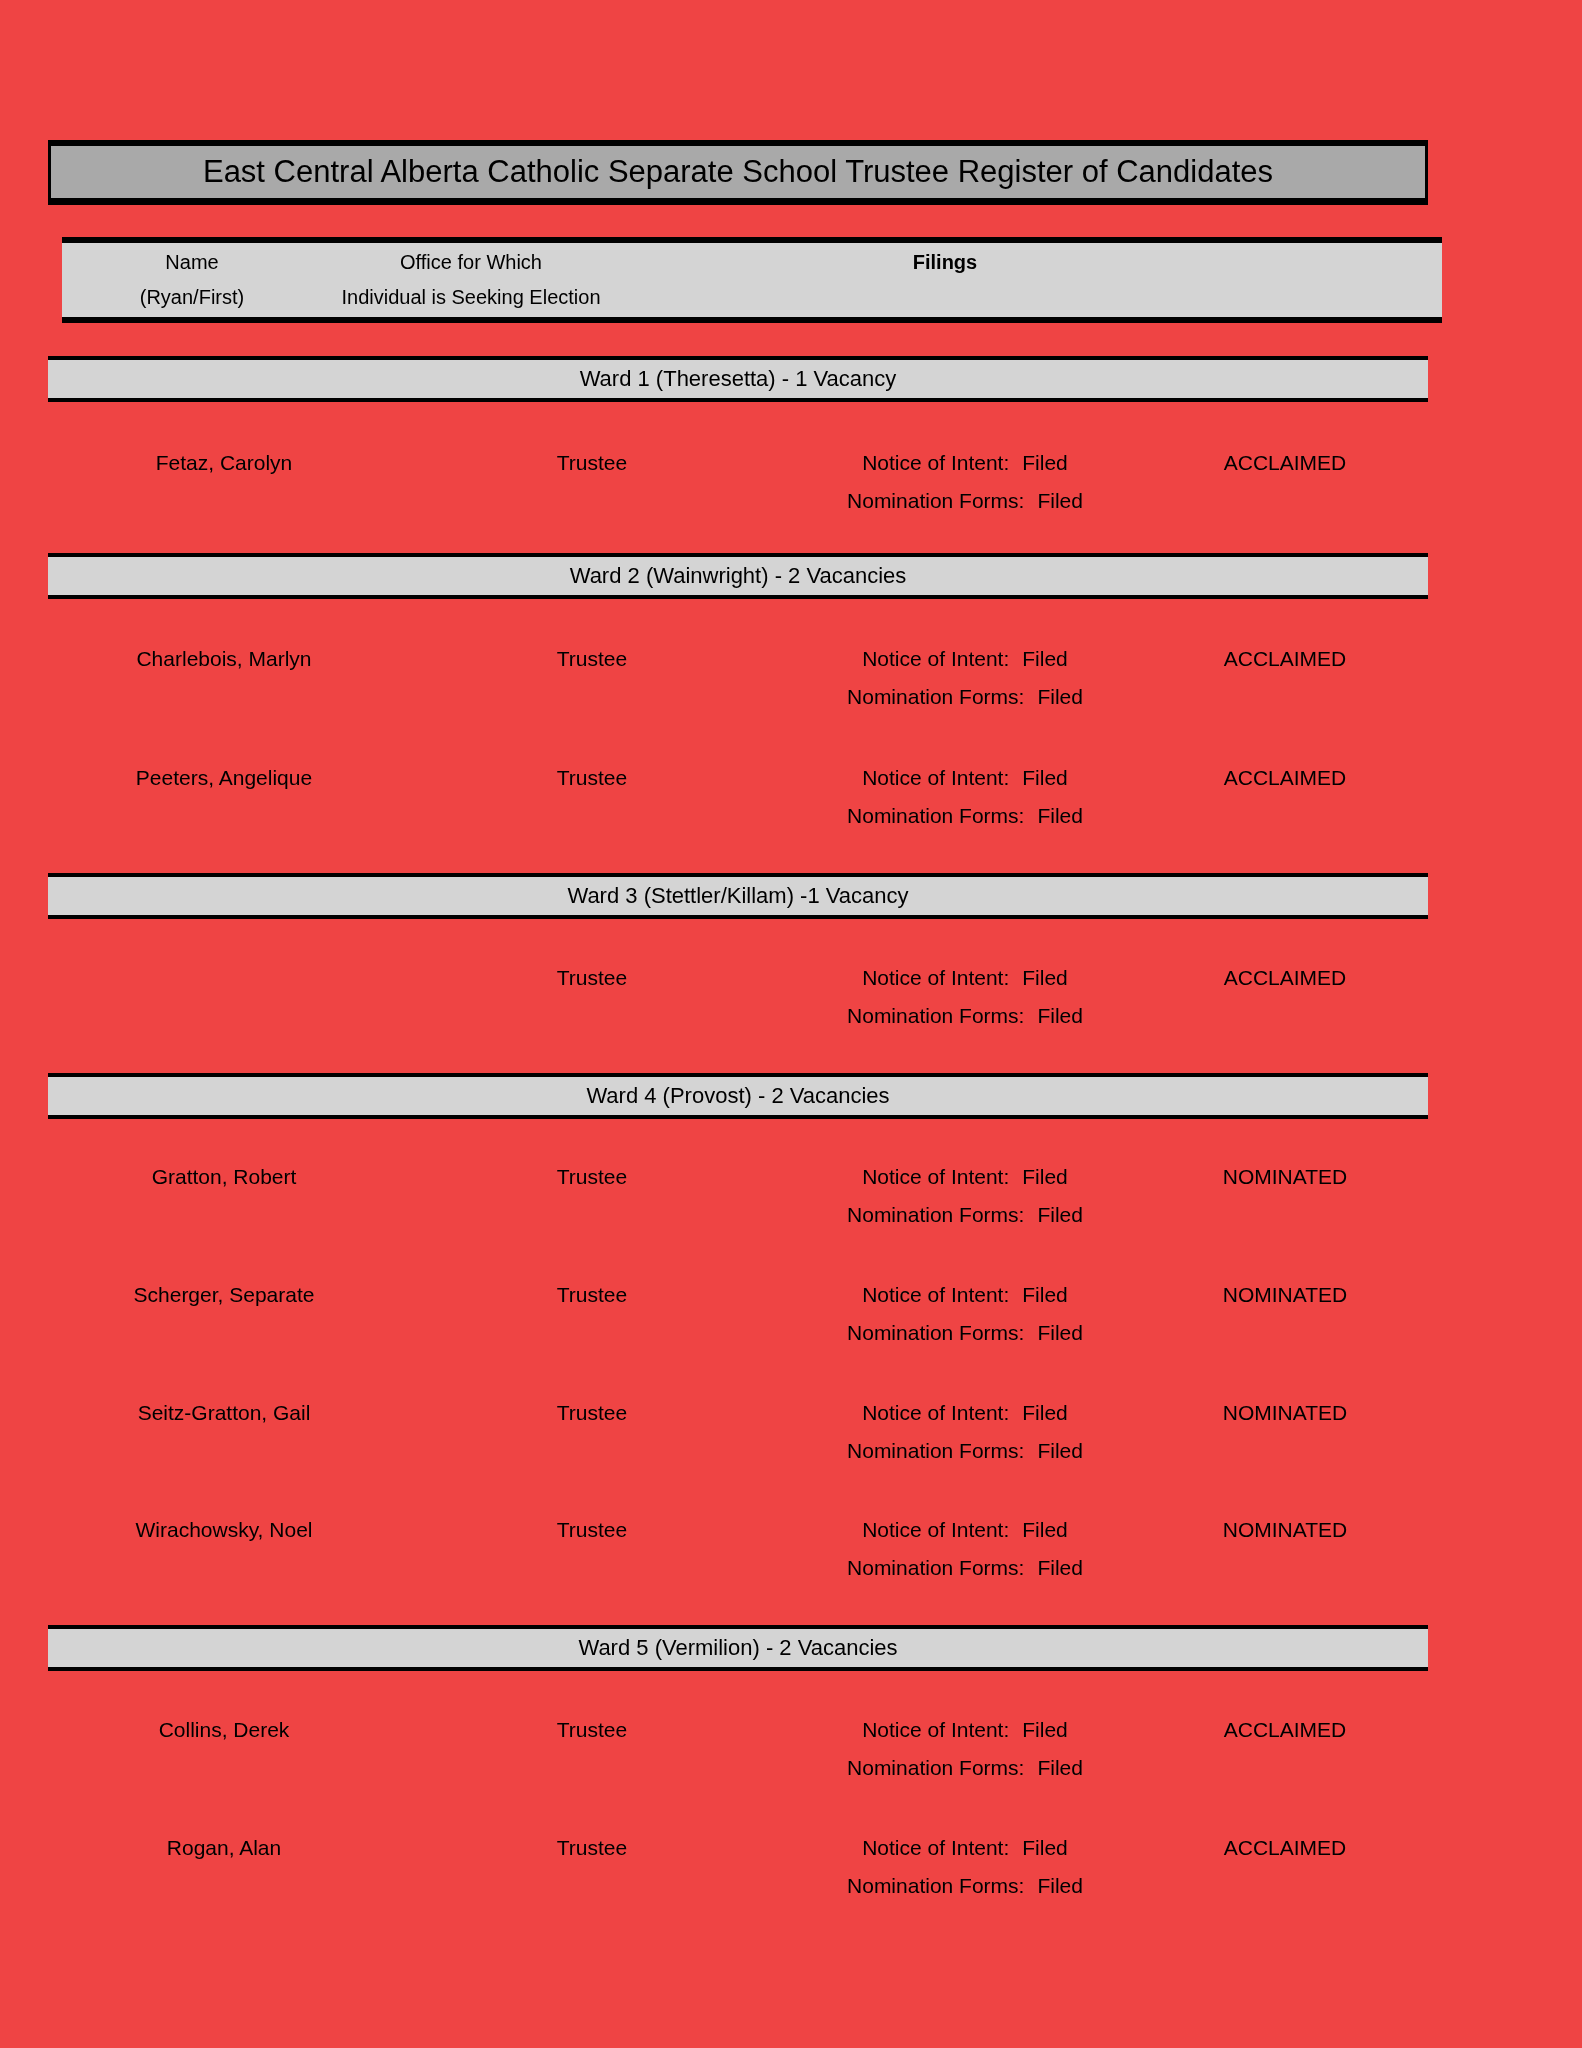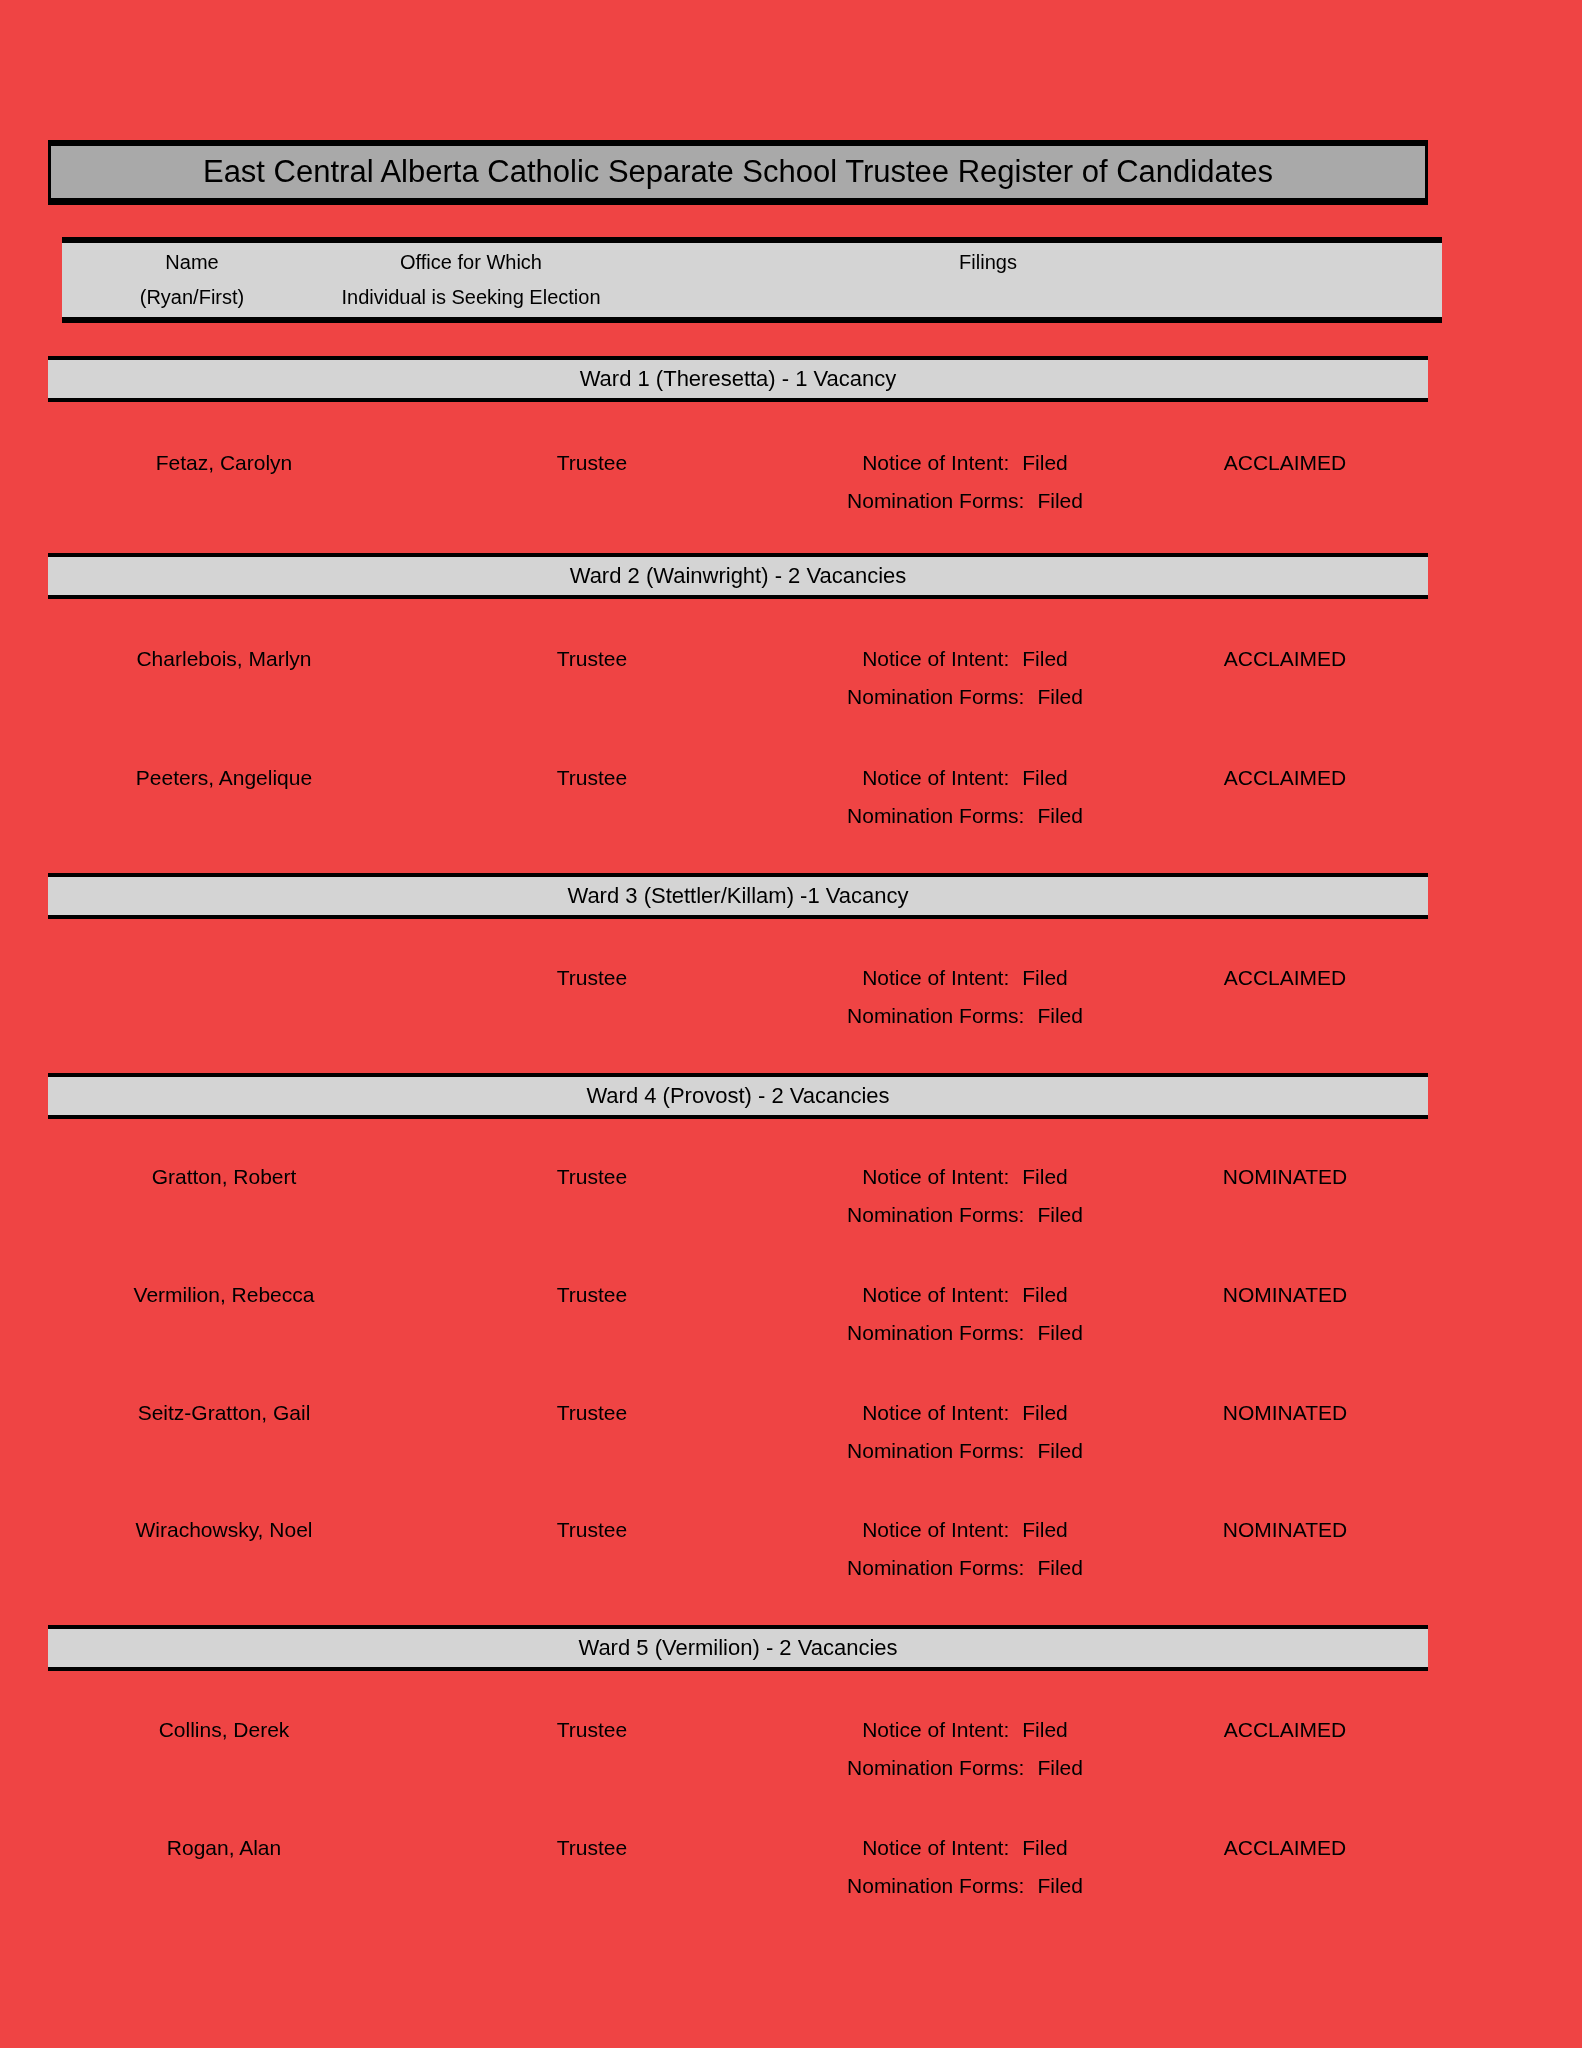--- a/index.html
+++ b/index.html
@@ -14,21 +14,21 @@
     border-left:3px solid #000; border-right:3px solid #000;
     text-align:center; font-size:31px; line-height:52px; white-space:nowrap;
   }
   .header-row {
     top:237px; height:86px; background:#d4d4d4;
     border-top:6px solid #000; border-bottom:6px solid #000;margin-left:14px;
   }
   .hdr { position:absolute; top:2px; text-align:center; font-size:20px; line-height:35px; }
   .hdr-name    { left:0px;   width:260px; }
   .hdr-office  { left:259px; width:300px; }
-  .hdr-filings { left:776px; width:300px; }
+  .hdr-filings { left:733px; width:300px;font-weight:bold; }
   .section-bar {
     height:46px; background:#d4d4d4;
     border-top:4px solid #000; border-bottom:4px solid #000;
     text-align:center; font-size:22px; line-height:38px; white-space:nowrap;
   }
   .row { position:absolute; left:0; width:1582px; height:80px; font-size:21px; }
   .cell { position:absolute; top:0; line-height:38px; text-align:center; }
   .cell-name    { left:48px;   width:352px; }
   .cell-office  { left:442px;  width:300px; }
   .cell-filings { left:755px;  width:420px; }
@@ -118,21 +118,21 @@
     <div class="cell cell-name">Gratton, Robert</div>
     <div class="cell cell-office">Trustee</div>
     <div class="cell cell-filings">
       <div class="filing-line"><span>Notice of Intent:</span><span class="fvalue">Filed</span></div>
       <div class="filing-line"><span>Nomination Forms:</span><span class="fvalue">Filed</span></div>
     </div>
     <div class="cell cell-status">NOMINATED</div>
   </div>
 
   <div class="row" style="top:1276px">
-    <div class="cell cell-name">Vermilion, Rebecca</div>
+    <div class="cell cell-name">Scherger, Separate</div>
     <div class="cell cell-office">Trustee</div>
     <div class="cell cell-filings">
       <div class="filing-line"><span>Notice of Intent:</span><span class="fvalue">Filed</span></div>
       <div class="filing-line"><span>Nomination Forms:</span><span class="fvalue">Filed</span></div>
     </div>
     <div class="cell cell-status">NOMINATED</div>
   </div>
 
   <div class="row" style="top:1394px">
     <div class="cell cell-name">Seitz-Gratton, Gail</div>

